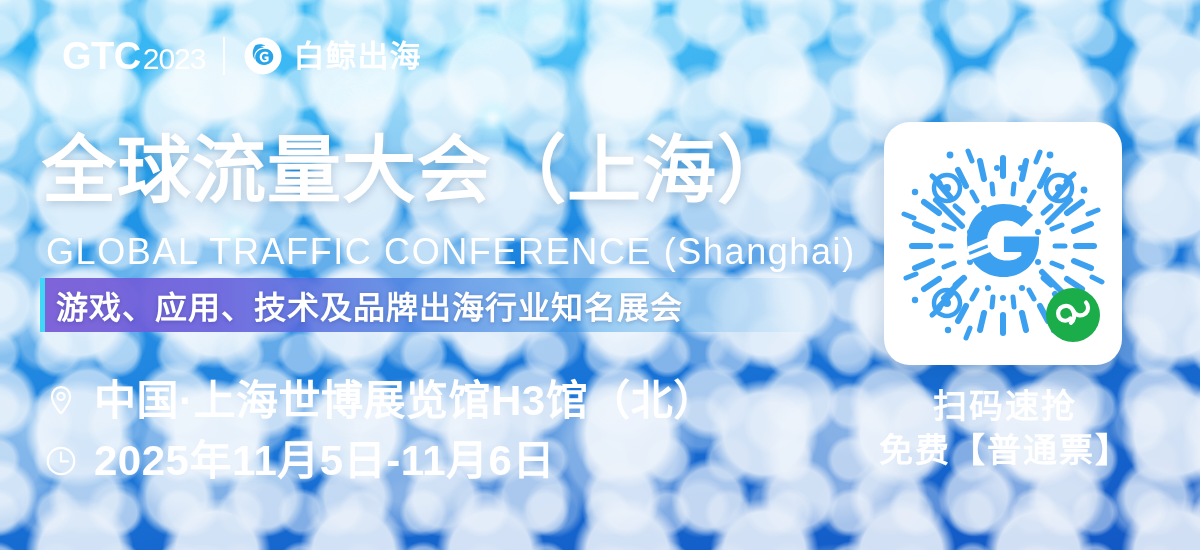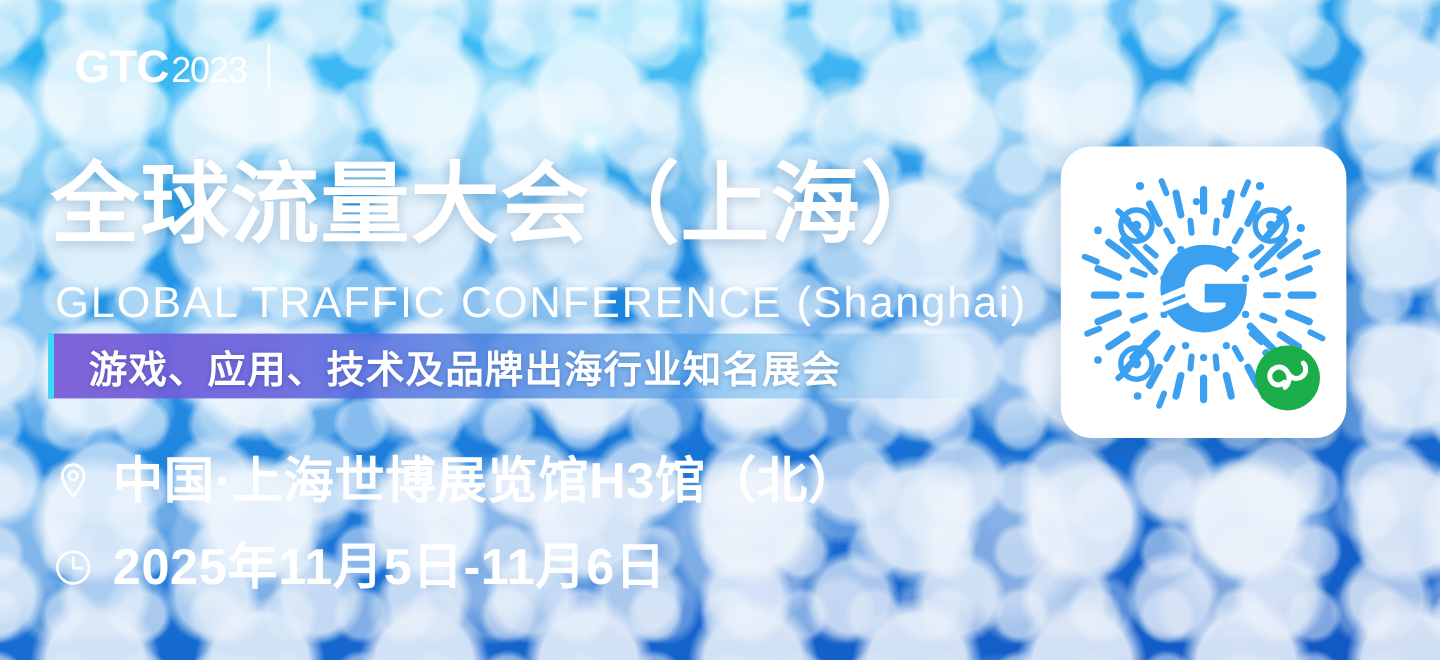--- a/index.html
+++ b/index.html
@@ -109,30 +109,30 @@
       rgba(40,150,230,0.42) 72%,
       rgba(34,164,235,0.05) 96%,
       rgba(34,164,235,0) 100%);
   }
   .tagline-accent {
     position: absolute; left: 0; top: 0;
     width: 5px; height: 54px; background: #41d8f7;
   }
   .tagline-text {
     color: #fff; font-size: 32px; font-weight: 700;
-    letter-spacing: 1px; margin-left: 34px; white-space: nowrap;
+    letter-spacing: 1px; margin-left: 16px; white-space: nowrap;
     text-shadow: 0 1px 4px rgba(20,40,110,.30);
   }
 
   .info-line {
     position: absolute; display: flex; align-items: center; gap: 16px;
     color: #fff; white-space: nowrap;
   }
   .info-venue { left: 44px; top: 380px; }
-  .info-date  { left: 44px; top: 452px; }
+  .info-date  { left: 44px; top: 440px; }
   .info-icon { width: 34px; height: 34px; flex: 0 0 34px; display: block; }
   .info-text { font-size: 42px; font-weight: 700; letter-spacing: .5px; line-height: 1; }
 
   
   .qr-card {
     position: absolute; left: 884px; top: 122px;
     width: 238px; height: 243px;
     background: #fff; border-radius: 26px;
     box-shadow: 0 6px 22px rgba(6,50,110,.18);
   }
@@ -165,20 +165,30 @@
   <div class="glow g3"></div>
 
   <div class="logo-row">
     <div class="gtc-lockup">
       <span class="gtc-main">GTC</span>
       <span class="gtc-year">2023</span>
     </div>
 
     <div class="logo-divider"></div>
 
+    <div class="whale-lockup">
+      <svg class="whale-mark" viewBox="0 0 40 40">
+        <circle cx="20" cy="20" r="18.5" fill="#ffffff"></circle>
+        <path d="M20 7.5c-3.6 0-6.2 1.0-7.8 2.6 2.6-.5 5.6-.3 7.6.5-2.4.0-4.6.5-6.2 1.5 1.4 0 2.8.3 3.9.8-4.6.9-7.6 4.3-7.6 8.3 0 4.8 4.3 8.3 10.1 8.3 5.9 0 10.3-3.8 10.3-9.0 0-5.3-3.9-9.0-10.3-9.0z" fill="#2aa4e8" opacity="0.0"></path>
+        <path d="M12.4 9.2c3.0-1.4 7.6-1.2 10.0 0.6-2.0-.2-4.0.0-5.4.5 1.6.1 3.0.5 4.0 1.1-5.6.2-9.6 3.9-9.6 8.8 0 1.3.3 2.5.8 3.6-1.6-1.7-2.5-3.9-2.5-6.3 0-3.4 1.1-6.2 2.7-8.3z" fill="#2aa4e8"></path>
+        <path d="M21.6 12.8c4.9 0 8.7 3.4 8.7 8.0 0 4.7-3.9 8.2-9.1 8.2-3.0 0-5.6-1.1-7.2-2.9-1.2-1.4-1.8-3.1-1.8-4.9 0-4.6 4.0-8.4 9.4-8.4z" fill="#2aa4e8"></path>
+        <path d="M21.9 15.7c-3.0 0-5.2 2.2-5.2 5.2s2.2 5.3 5.2 5.3c1.5 0 2.8-.5 3.7-1.4v-4.3h-4.0v2.2h1.8v1.1c-.4.3-1.0.5-1.6.5-1.7 0-2.9-1.4-2.9-3.3 0-1.9 1.2-3.2 2.9-3.2.9 0 1.7.3 2.3.9l1.6-1.7c-1.0-.9-2.3-1.3-3.8-1.3z" fill="#ffffff"></path>
+      </svg>
+      <span class="whale-name">白鲸出海</span>
+    </div>
   </div>
 
   <div class="title-cn">全球流量大会（上海）</div>
   <div class="title-en">GLOBAL TRAFFIC CONFERENCE (Shanghai)</div>
 
   <div class="tagline-bar">
     <div class="tagline-accent"></div>
     <div class="tagline-text">游戏、应用、技术及品牌出海行业知名展会</div>
   </div>
 
@@ -314,14 +324,18 @@
       <g>
         <circle cx="189" cy="193" r="27" fill="#1aad4a"></circle>
         <path d="M176.5 186.0c4.4-4.0 10.4-2.2 12.6 2.6 2.2 4.8 8.2 6.6 12.6 2.6" fill="none" stroke="#ffffff" stroke-width="4.2" stroke-linecap="round"></path>
         <path d="M176.5 186.0c-3.0 2.8-3.2 7.6-0.4 10.6 2.8 3.0 7.6 2.8 10.4-0.2" fill="none" stroke="#ffffff" stroke-width="4.2" stroke-linecap="round"></path>
         <path d="M201.7 191.2c3.0-2.8 3.2-7.6.4-10.6" fill="none" stroke="#ffffff" stroke-width="4.2" stroke-linecap="round"></path>
         <path d="M189.1 188.6c2.2 4.8 1.0 9.6-2.2 12.2" fill="none" stroke="#ffffff" stroke-width="4.2" stroke-linecap="round"></path>
       </g>
     </svg>
   </div>
 
+  <div class="qr-cta">
+    <div class="qr-cta-line">扫码速抢</div>
+    <div class="qr-cta-line">免费【普通票】</div>
+  </div>
 
 </div>
 
 </body></html>

